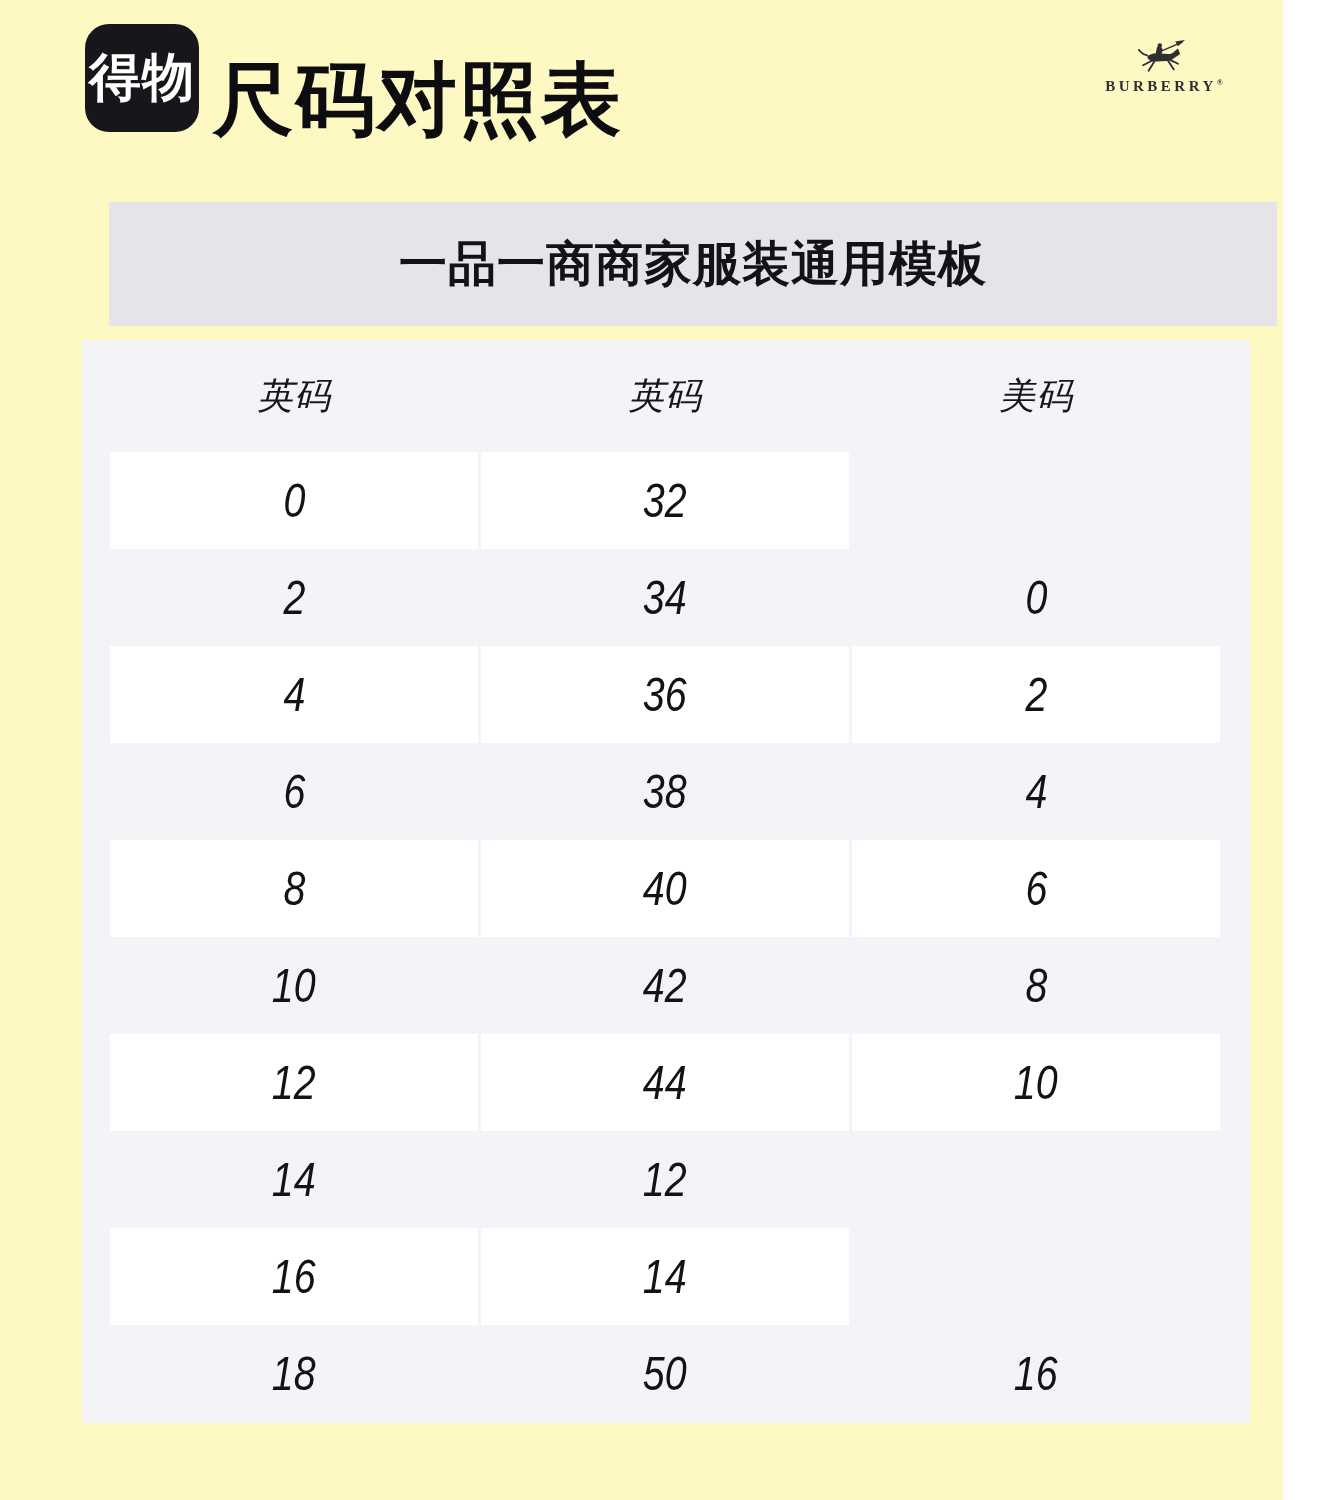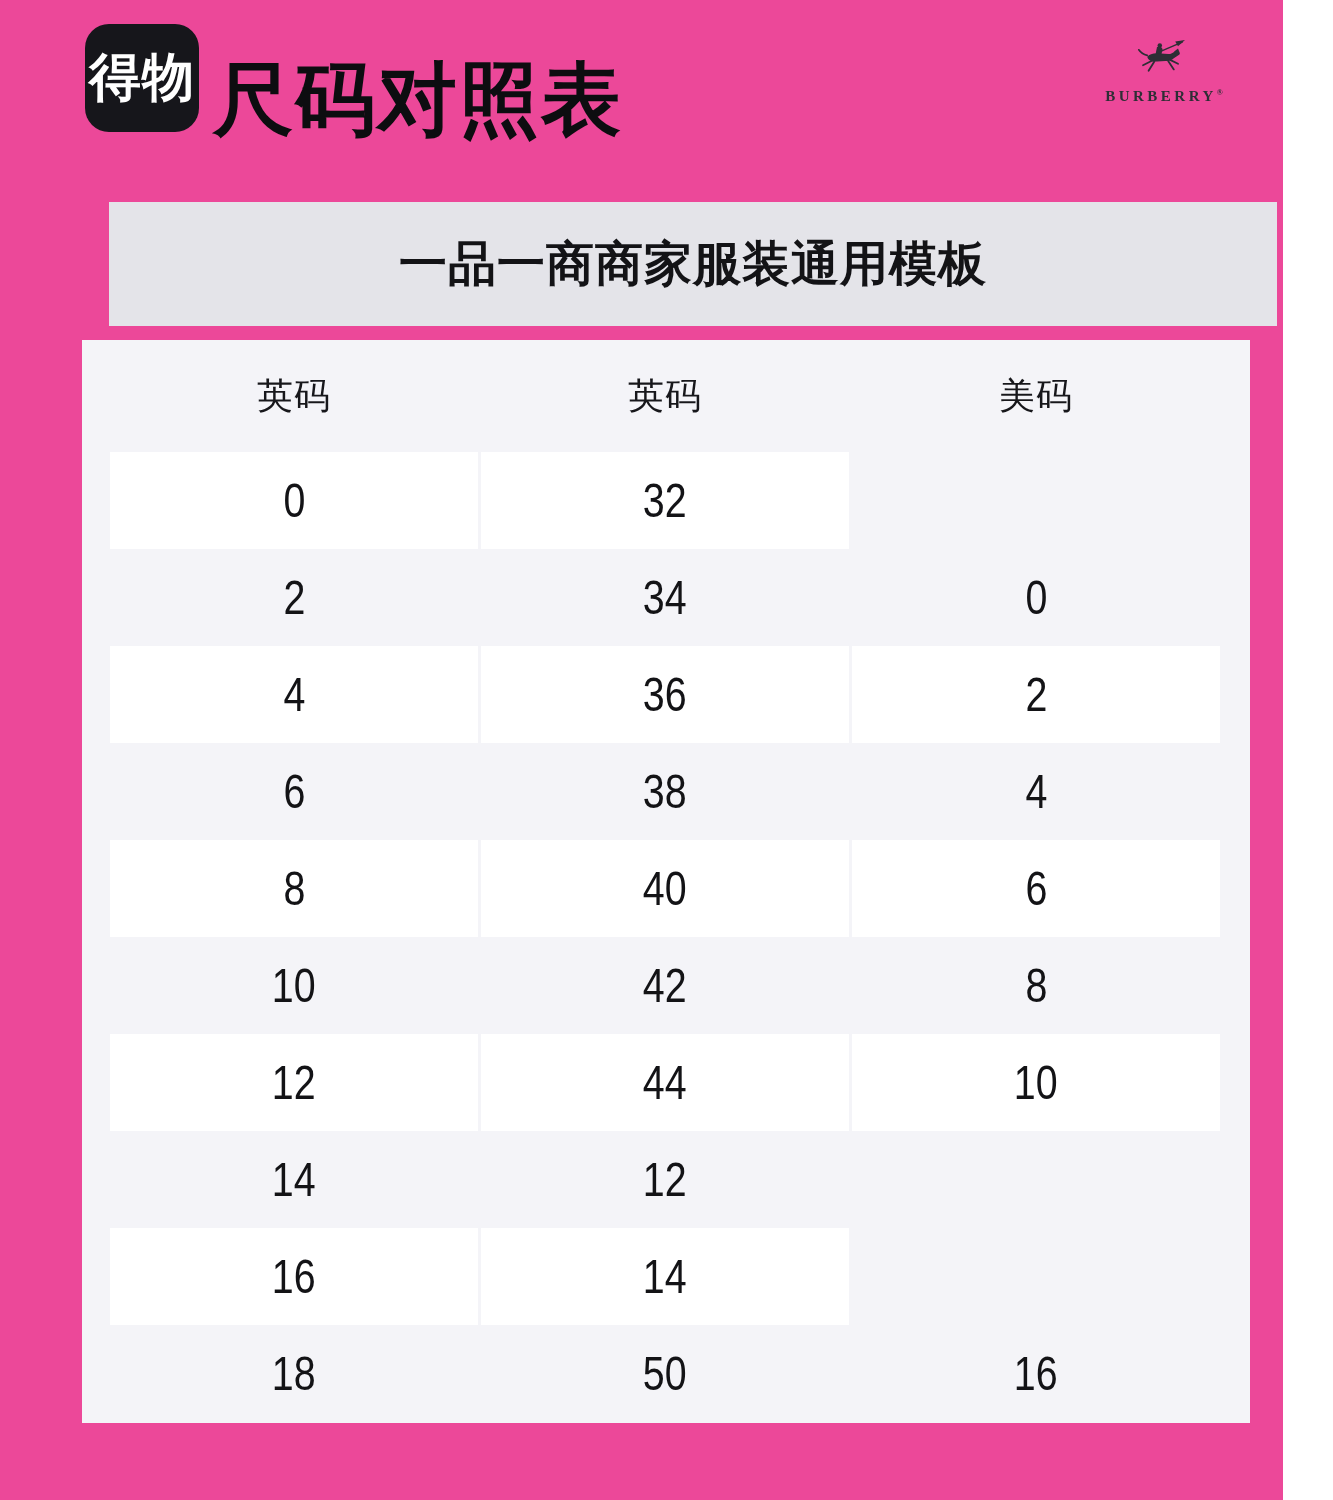--- a/index.html
+++ b/index.html
@@ -1,20 +1,20 @@
 <!DOCTYPE html>
 <html><head>
 <meta charset="utf-8">
 <style>
   html, body { margin: 0; padding: 0; background: #ffffff; }
   .canvas {
     position: relative;
     width: 1283px;
     height: 1500px;
-    background: #ec4899;
+    background: #fef9c3;
     font-family: "Liberation Sans", sans-serif;
     color: #131316;
     overflow: hidden;
   }
 
   
   .topbar {
     position: absolute;
     left: 85px; top: 24px;
     display: flex;
@@ -42,21 +42,21 @@
   }
 
   .brand-logo {
     position: absolute;
     left: 1100px; top: 40px;
     width: 128px;
     display: flex; flex-direction: column; align-items: center;
   }
   .brand-logo svg { display: block; }
   .brand-word {
-    margin-top: 13px;
+    margin-top: 3px;
     font-family: "Liberation Serif", serif;
     font-weight: 700;
     font-size: 15px;
     letter-spacing: 3.5px;
     color: #2e2e35;
     white-space: nowrap;
   }
   .brand-reg {
     font-size: 8px;
     vertical-align: super;
@@ -76,20 +76,21 @@
     letter-spacing: 1px;
     margin-left: 27px;
   }
 
   
   .size-table {
     position: absolute;
     left: 82px; top: 340px;
     width: 1168px; height: 1083px;
     background: #f4f4f8;
+    font-style: italic;
   }
   .grid-row {
     display: grid;
     grid-template-columns: 1fr 1fr 1fr;
     column-gap: 3px;
     margin: 0 30px 0 28px;
   }
   .thead {
     height: 112px;
   }

